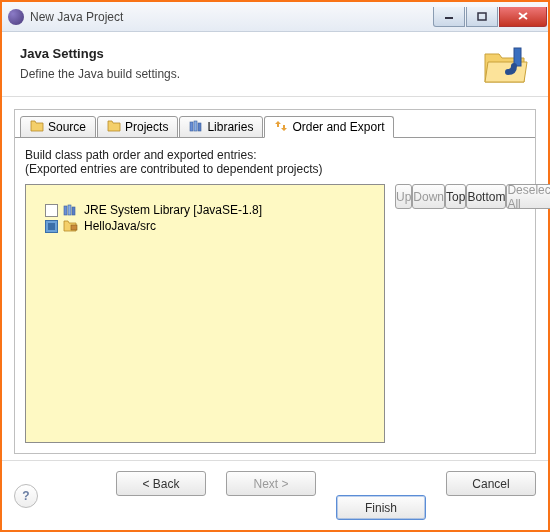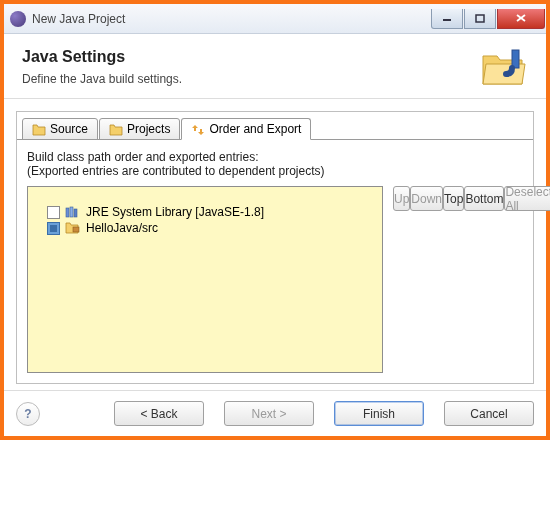--- a/index.html
+++ b/index.html
@@ -1,18 +1,18 @@
 <!DOCTYPE html>
 <html><head>
 <meta charset="utf-8">
 <style>
   * { box-sizing: border-box; font-family: "Segoe UI", Tahoma, sans-serif; font-size: 12px; }
   body { margin: 0; background: #fff; }
   .window {
-    width: 550px; height: 440px; border: 4px solid #f97316;
+    width: 550px; height: 532px; border: 2px solid #f97316;
     display: flex; flex-direction: column; background: #fff;
   }
   
   .titlebar {
     height: 30px; display: flex; align-items: center;
     background: linear-gradient(to bottom, #f8f9fb, #e5ebf4);
     border-bottom: 1px solid #c7d0dc;
   }
   .title-icon {
     width: 16px; height: 16px; margin: 0 6px;
@@ -31,35 +31,35 @@
   .winbtn.max { background: linear-gradient(#eef3f9,#cbd8e8); }
   .winbtn.close { width: 48px; background: linear-gradient(#e77,#c33322); border-bottom-right-radius: 3px; border-color:#a33; }
   .winbtn svg { display:block; }
   
   .header {
     padding: 14px 18px 10px 18px; display: flex; align-items: flex-start;
     border-bottom: 1px solid #ddd;
     background: #fff;
   }
   .header-text { flex: 1; }
-  .header-title { font-size: 16px; font-weight: bold; color: #222; margin-bottom: 6px; }
+  .header-title { font-size: 13px; font-weight: bold; color: #222; margin-bottom: 6px; }
   .header-sub { color: #444; }
   .header-icon { width: 48px; height: 40px; margin-left: 10px; }
   
   .body { flex: 1; padding: 12px 12px 6px 12px; display: flex; flex-direction: column; }
   .tabs-wrap {
     border: 1px solid #bfbfbf; background: #fff; flex: 1;
     display: flex; flex-direction: column; position: relative;
   }
   .tab-row {
     display: flex; padding: 5px 5px 0 5px;
     background: #fff;
   }
   .tab {
-    display: flex; align-items: flex-end; gap: 4px;
+    display: flex; align-items: flex-start; gap: 4px;
     padding: 3px 9px; border: 1px solid #9a9a9a;
     border-top-left-radius: 3px; border-top-right-radius: 3px;
     background: linear-gradient(#fcfcfc,#eaeaea);
     margin-right: 1px; position: relative; top: 1px; cursor: default;
   }
   .tab.active {
     background: #fff; border-bottom: 1px solid #fff; z-index: 2;
   }
   .tab-icon { width: 14px; height: 12px; display:inline-block; }
   .tab-content {
@@ -98,21 +98,21 @@
     display: flex; align-items: center;
   }
   .help-icon {
     width: 24px; height: 24px; border: 1px solid #bcbcbc; border-radius: 50%;
     display: flex; align-items: center; justify-content: center;
     color: #6a7ea3; font-weight: bold; font-size: 14px;
     background: linear-gradient(#fff,#eee);
   }
   .footer-btns { margin-left: auto; display: flex; gap: 20px; }
   .footer-btns .btn { width: 90px; }
-  .btn.primary { border-color: #5b8dd6; box-shadow: 0 0 0 1px rgba(91,141,214,.4) inset; }
+  .btn.primary { border-color: #5b8dd6; box-shadow: 0 0 0 1px rgba(91,141,214,.4) inset; margin-top: 24px; }
 </style>
 </head>
 <body>
 
 <div class="window">
 
   <div class="titlebar">
     <span class="title-icon"></span>
     <span class="title-text">New Java Project</span>
     <div class="winbtns">
@@ -155,20 +155,28 @@
           <svg class="tab-icon" viewBox="0 0 14 12">
               <path d="M1 3 L1 11 L13 11 L13 3 L6 3 L5 1 L1 1 Z" fill="#f4cf6a" stroke="#b88a2a" stroke-width="0.8"></path>
             </svg>
           <span>Source</span>
         </div>
         <div class="tab">
           <svg class="tab-icon" viewBox="0 0 14 12">
               <path d="M1 3 L1 11 L13 11 L13 3 L6 3 L5 1 L1 1 Z" fill="#f4cf6a" stroke="#b88a2a" stroke-width="0.8"></path>
             </svg>
           <span>Projects</span>
+        </div>
+        <div class="tab">
+          <svg class="tab-icon" viewBox="0 0 14 12">
+              <rect x="1" y="2" width="3" height="9" fill="#6a8fd6" stroke="#3a5f9a" stroke-width="0.6"></rect>
+              <rect x="5" y="1" width="3" height="10" fill="#8aaee6" stroke="#3a5f9a" stroke-width="0.6"></rect>
+              <rect x="9" y="3" width="3" height="8" fill="#5a7fc6" stroke="#3a5f9a" stroke-width="0.6"></rect>
+            </svg>
+          <span>Libraries</span>
         </div>
         <div class="tab active">
           <svg class="tab-icon" viewBox="0 0 14 12">
               <path d="M4 1 L7 4 L5 4 L5 7 L3 7 L3 4 L1 4 Z" fill="#e8a23a"></path>
               <path d="M10 11 L7 8 L9 8 L9 5 L11 5 L11 8 L13 8 Z" fill="#e8a23a"></path>
             </svg>
           <span>Order and Export</span>
         </div>
       </div>
 

